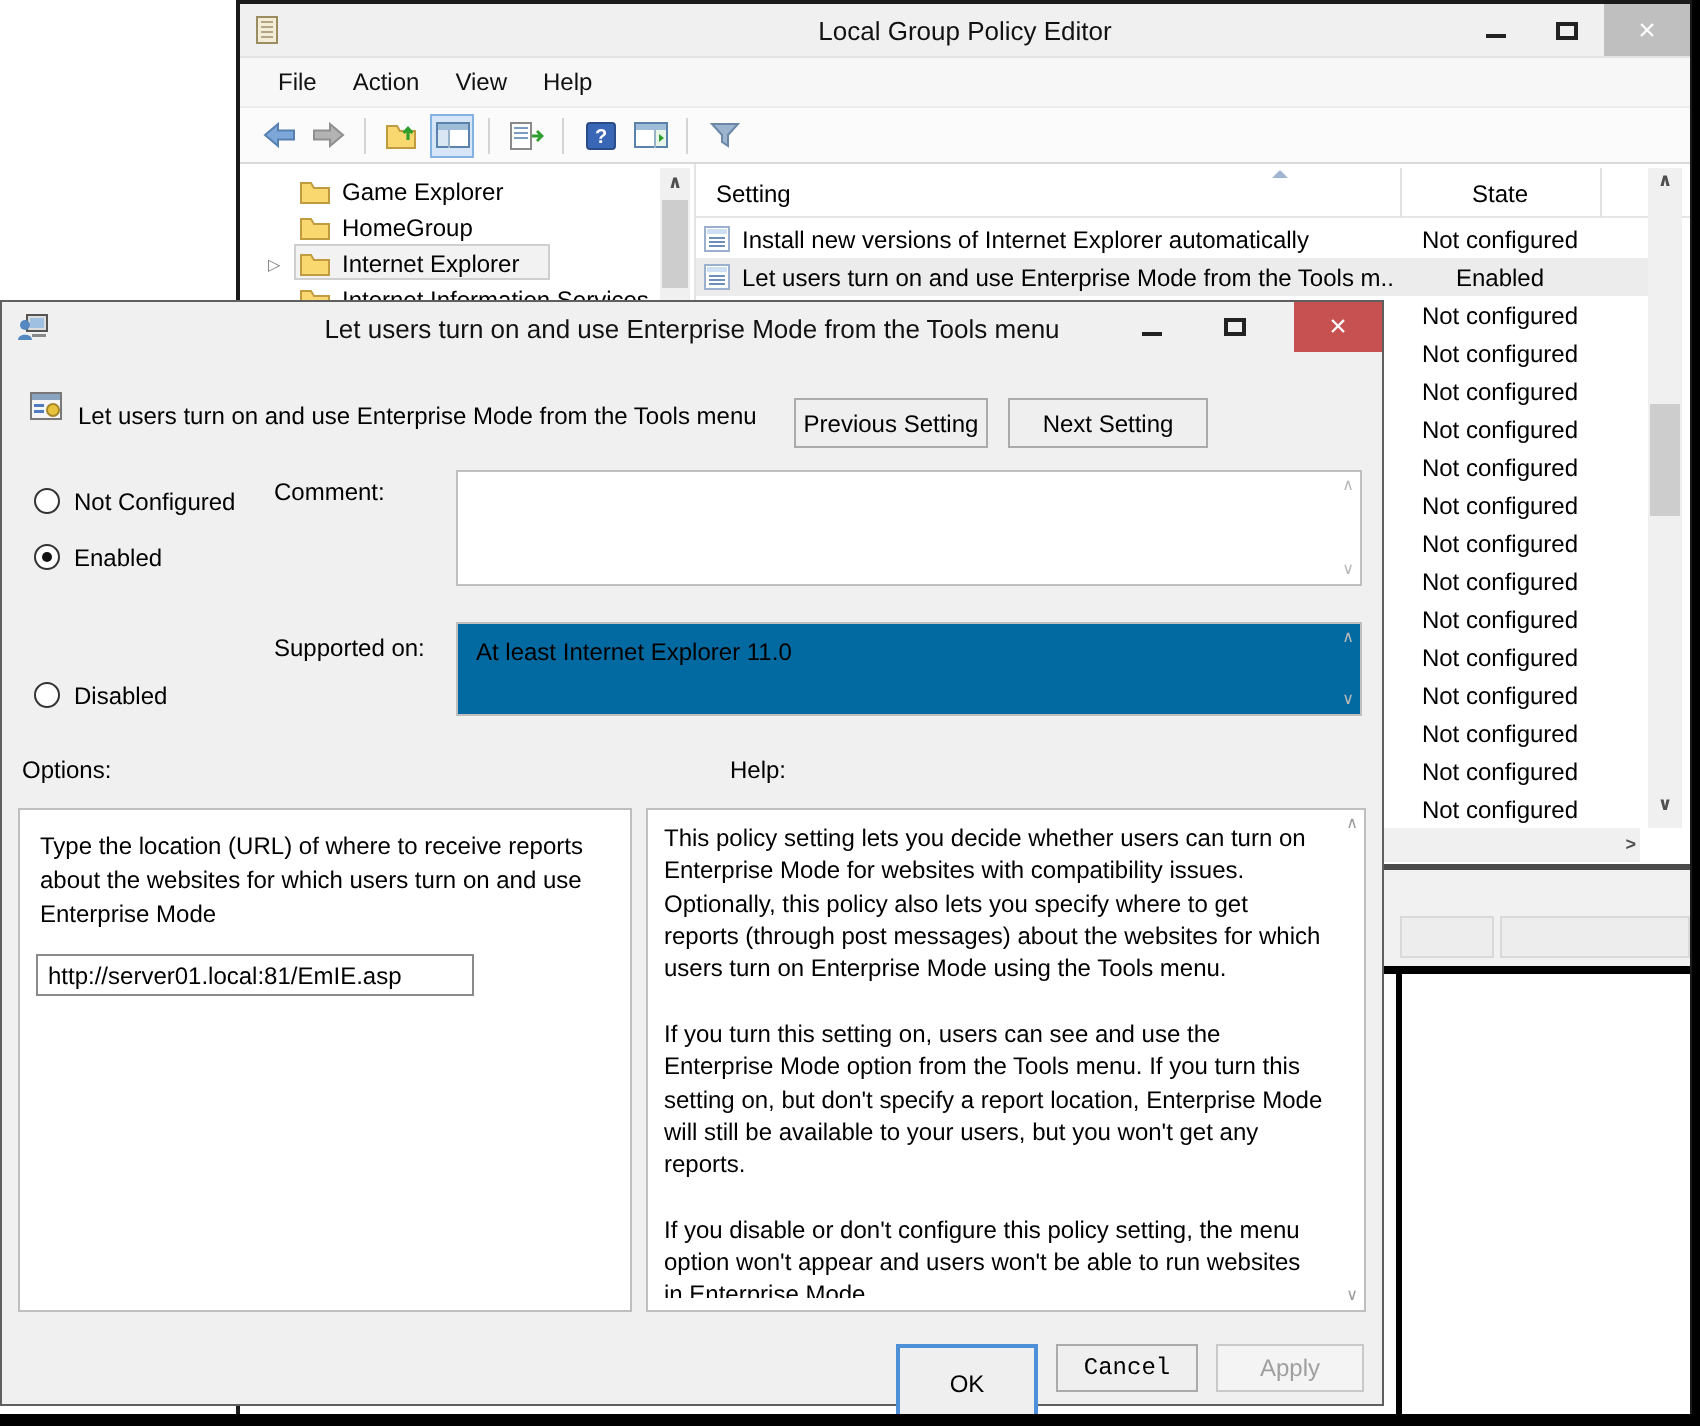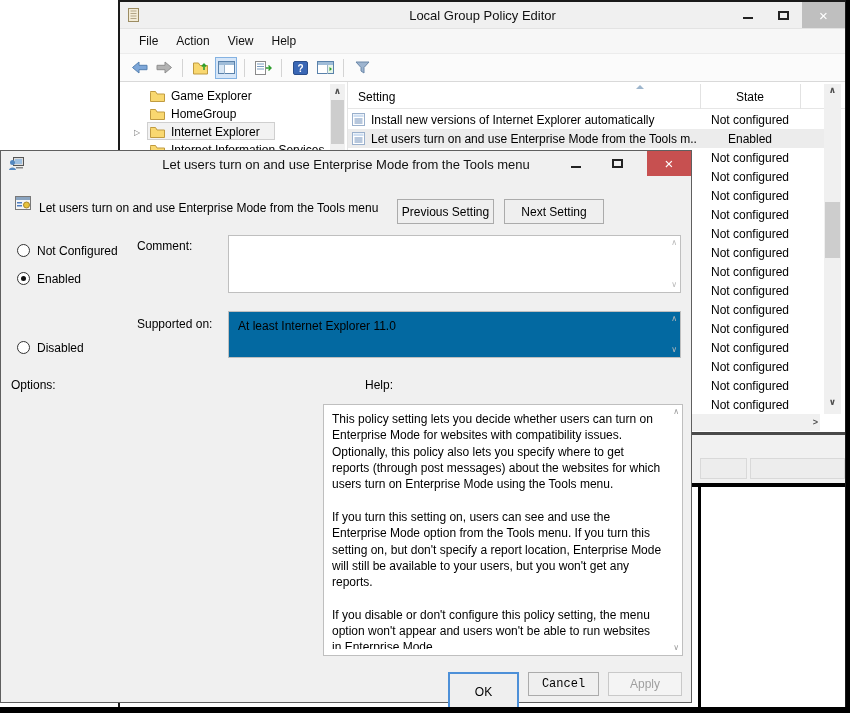--- a/index.html
+++ b/index.html
@@ -520,20 +520,24 @@
     <span id="supported-label" class="lbl abs">Supported on:</span>
     <div id="supported-box" class="abs">
       <span>At least Internet Explorer 11.0</span>
       <span class="mini-arrow topa">∧</span>
       <span class="mini-arrow bota">∨</span>
     </div>
 
     <span id="options-label" class="lbl abs">Options:</span>
     <span id="help-label" class="lbl abs">Help:</span>
 
+    <div id="options-box" class="abs">
+      <div id="options-instruction">Type the location (URL) of where to receive reports about the websites for which users turn on and use Enterprise Mode</div>
+      <input id="url-input" type="text" value="http://server01.local:81/EmIE.asp" style="">
+    </div>
 
     <div id="help-box" class="abs">
       <div id="help-text">This policy setting lets you decide whether users can turn on Enterprise Mode for websites with compatibility issues. Optionally, this policy also lets you specify where to get reports (through post messages) about the websites for which users turn on Enterprise Mode using the Tools menu.
 
 If you turn this setting on, users can see and use the Enterprise Mode option from the Tools menu. If you turn this setting on, but don't specify a report location, Enterprise Mode will still be available to your users, but you won't get any reports.
 
 If you disable or don't configure this policy setting, the menu option won't appear and users won't be able to run websites in Enterprise Mode.</div>
       <span class="mini-arrow topa" style="color:#9a9a9a;">∧</span>
       <span class="mini-arrow bota" style="color:#9a9a9a;">∨</span>
     </div>

